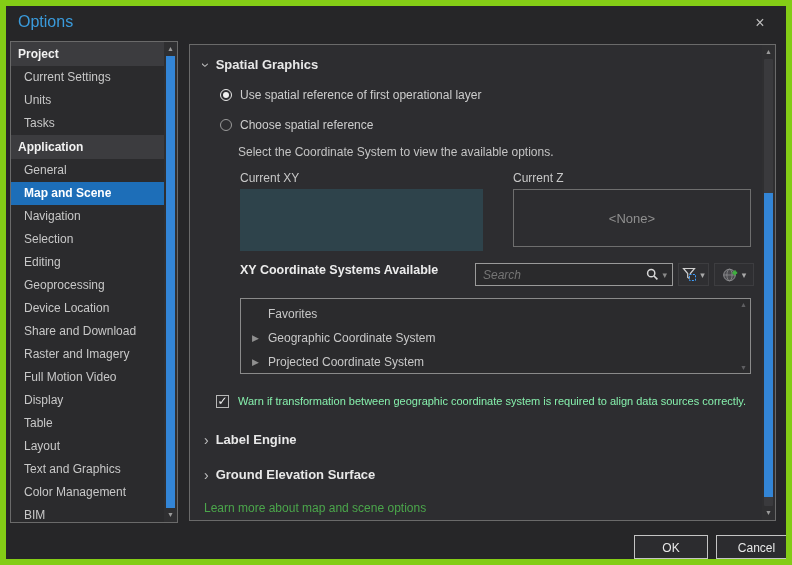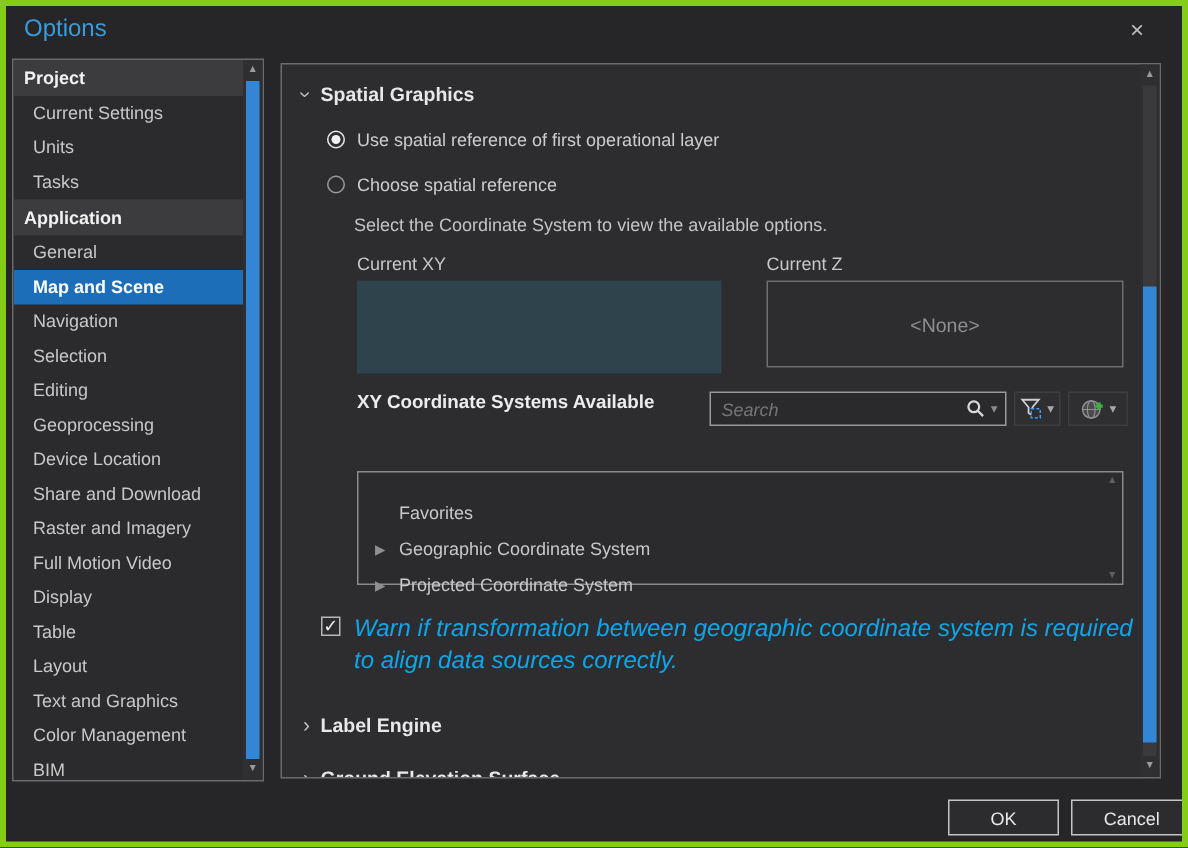--- a/index.html
+++ b/index.html
@@ -1,16 +1,16 @@
 <!DOCTYPE html>
 <html><head>
 <meta charset="utf-8">
 <style>
   html,body{margin:0;padding:0;background:#1b1b1c;font-family:"Liberation Sans","DejaVu Sans",sans-serif;}
-  .stage{position:relative;width:792px;height:565px;box-sizing:border-box;border:4px solid #84cc16;background:#262628;overflow:hidden;}
+  .stage{position:relative;width:792px;height:565px;box-sizing:border-box;border:6px solid #84cc16;background:#262628;overflow:hidden;}
   
   .titlebar{position:absolute;left:0;top:0;right:0;height:34px;background:#262628;}
   .dlg-title{position:absolute;left:12px;top:7px;font-size:16px;color:#3a9bdc;}
   .close-btn{position:absolute;left:740px;top:6px;width:28px;height:22px;color:#bdbdbd;font-size:16px;line-height:22px;text-align:center;cursor:default;}
   
   .sidebar{position:absolute;left:4px;top:35px;width:168px;height:482px;box-sizing:border-box;border:1px solid #6a6a6a;background:#2b2b2d;}
   .side-list{position:absolute;left:0;top:0;right:13px;bottom:0;overflow:hidden;}
   .side-row{height:23px;line-height:23px;font-size:12px;color:#c8c8c8;padding-left:13px;white-space:nowrap;overflow:hidden;}
   .side-row.header{background:#3c3c3f;color:#f2f2f2;font-weight:bold;padding-left:7px;height:24px;line-height:24px;}
   .side-row.selected{background:#1d6eb8;color:#ffffff;font-weight:bold;}
@@ -40,29 +40,29 @@
   .col-label{font-size:12px;color:#c8c8c8;margin:12px 0 4px 0;}
   .xy-box{height:62px;background:#2e434b;}
   .z-box{height:58px;box-sizing:border-box;border:1px solid #6e6e6e;display:flex;align-items:center;justify-content:center;font-size:13px;color:#8f8f8f;}
   .avail-row{display:flex;margin:12px 0 0 50px;}
   .avail-label{font-size:12.5px;font-weight:bold;color:#ececec;width:235px;}
   .search-box{width:198px;height:23px;box-sizing:border-box;border:1px solid #9a9a9a;background:#2a2a2c;display:flex;align-items:center;padding:0 5px;}
   .search-box input{flex:1;border:none;outline:none;background:transparent;color:#86efac;font-size:12px;font-style:italic;font-family:inherit;min-width:0;}
   .search-box .caret{color:#8a8a8a;font-size:9px;margin-left:3px;}
   .tool-btn{height:23px;box-sizing:border-box;display:flex;align-items:center;justify-content:center;gap:3px;margin-left:5px;background:#2f2f32;border:1px solid #3d3d40;}
   .tool-btn .caret{color:#a8a8a8;font-size:9px;}
-  .tree{position:relative;box-sizing:border-box;margin:30px 0 0 50px;width:511px;height:76px;border:1px solid #8a8a8a;background:#2b2b2d;padding-top:15px;}
+  .tree{position:relative;box-sizing:border-box;margin:12px 0 0 50px;width:511px;height:76px;border:1px solid #8a8a8a;background:#2b2b2d;padding-top:3px;}
   .tree-row{display:flex;align-items:center;height:24px;font-size:12px;color:#c8c8c8;}
   .tree-row .expander{width:16px;margin-left:11px;color:#8f8f8f;font-size:9px;text-align:left;}
   .tree-scroll{position:absolute;right:3px;font-size:7px;color:#5f5f62;}
   .tree-scroll.up{top:2px;}
   .tree-scroll.dn{bottom:2px;}
   .check-row{display:flex;align-items:flex-start;gap:9px;margin:20px 0 0 26px;}
   .checkbox{flex:0 0 auto;width:13px;height:13px;box-sizing:border-box;border:1px solid #b8b8b8;background:#2d2d30;color:#f0f0f0;font-size:12px;line-height:11px;text-align:center;margin-top:1px;}
-  .check-text{width:545px;font-size:16px;color:#0ea5e9;line-height:1.3;font-style:italic;}
+  .check-text{width:545px;font-size:11px;color:#86efac;line-height:1.3;}
   .collapsed-1{margin-top:24px;}
   .collapsed-2{margin-top:20px;}
   .learn-link{margin:19px 0 0 14px;font-size:12px;color:#4ba64b;cursor:default;}
   
   .footer-btn{position:absolute;height:24px;box-sizing:border-box;background:#2c2c2f;border:1px solid #c4c4c4;color:#e8e8e8;font-size:12px;font-family:inherit;text-align:center;line-height:22px;}
   .btn-ok{left:628px;top:529px;width:74px;}
   .btn-cancel{left:710px;top:529px;width:81px;}
   
   .icon-svg{display:block;}
 </style>

